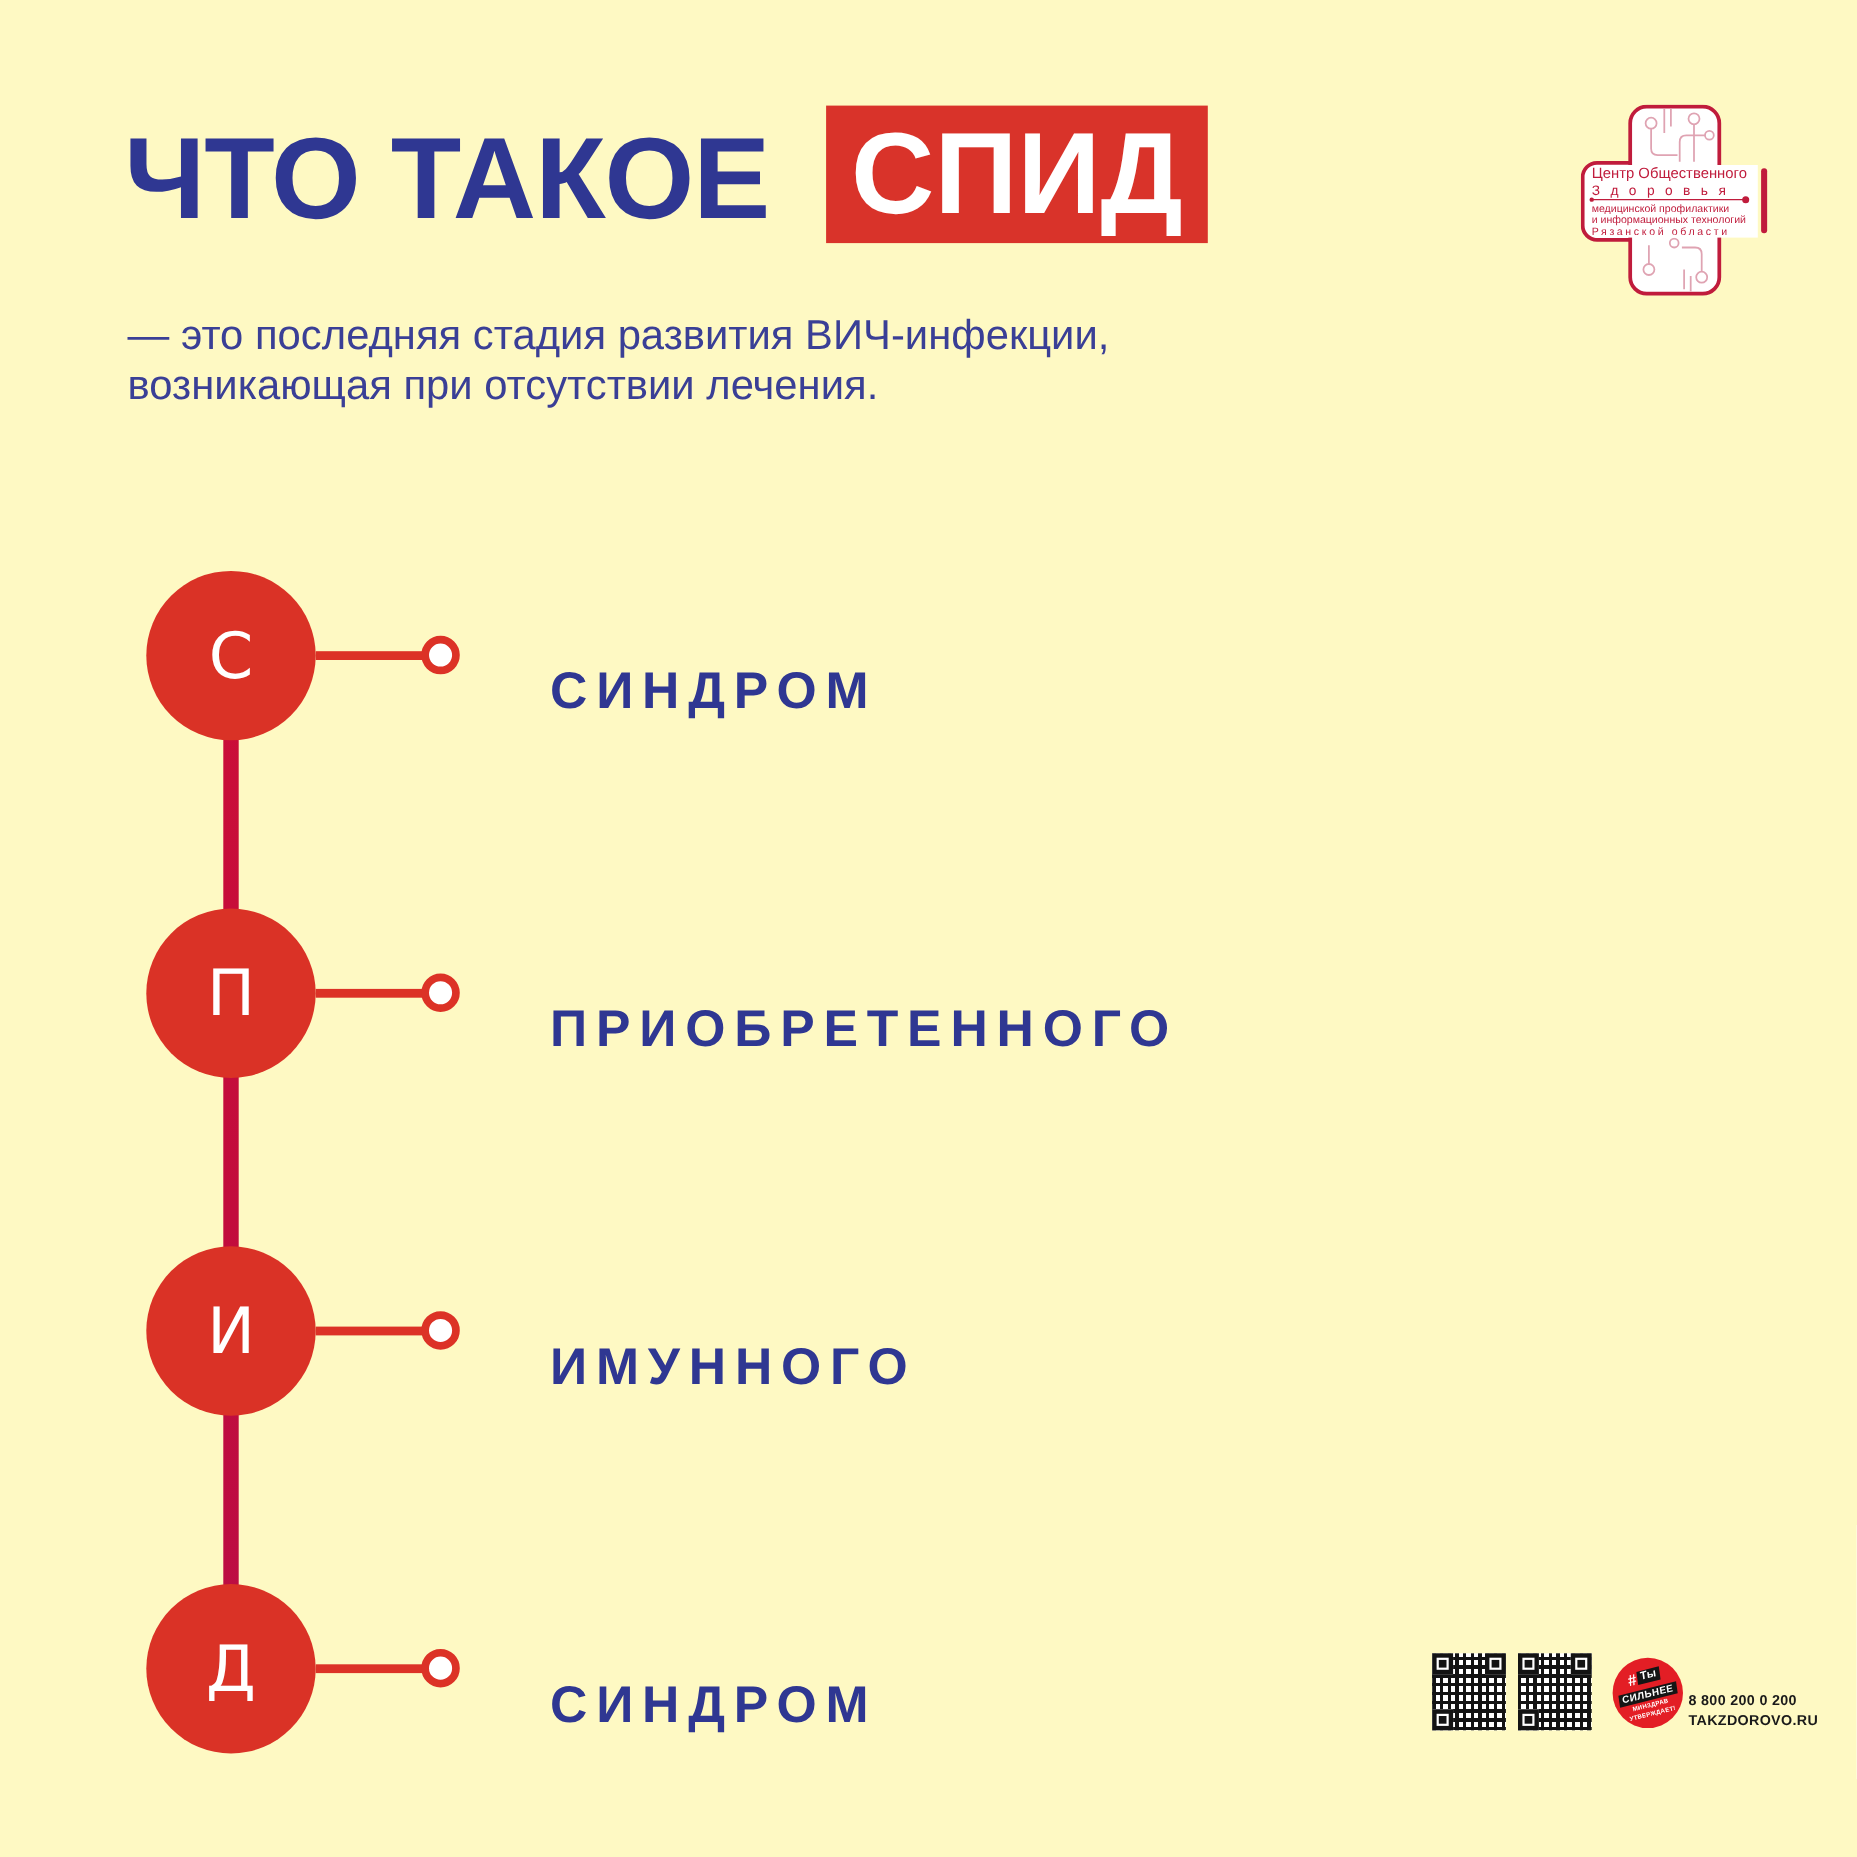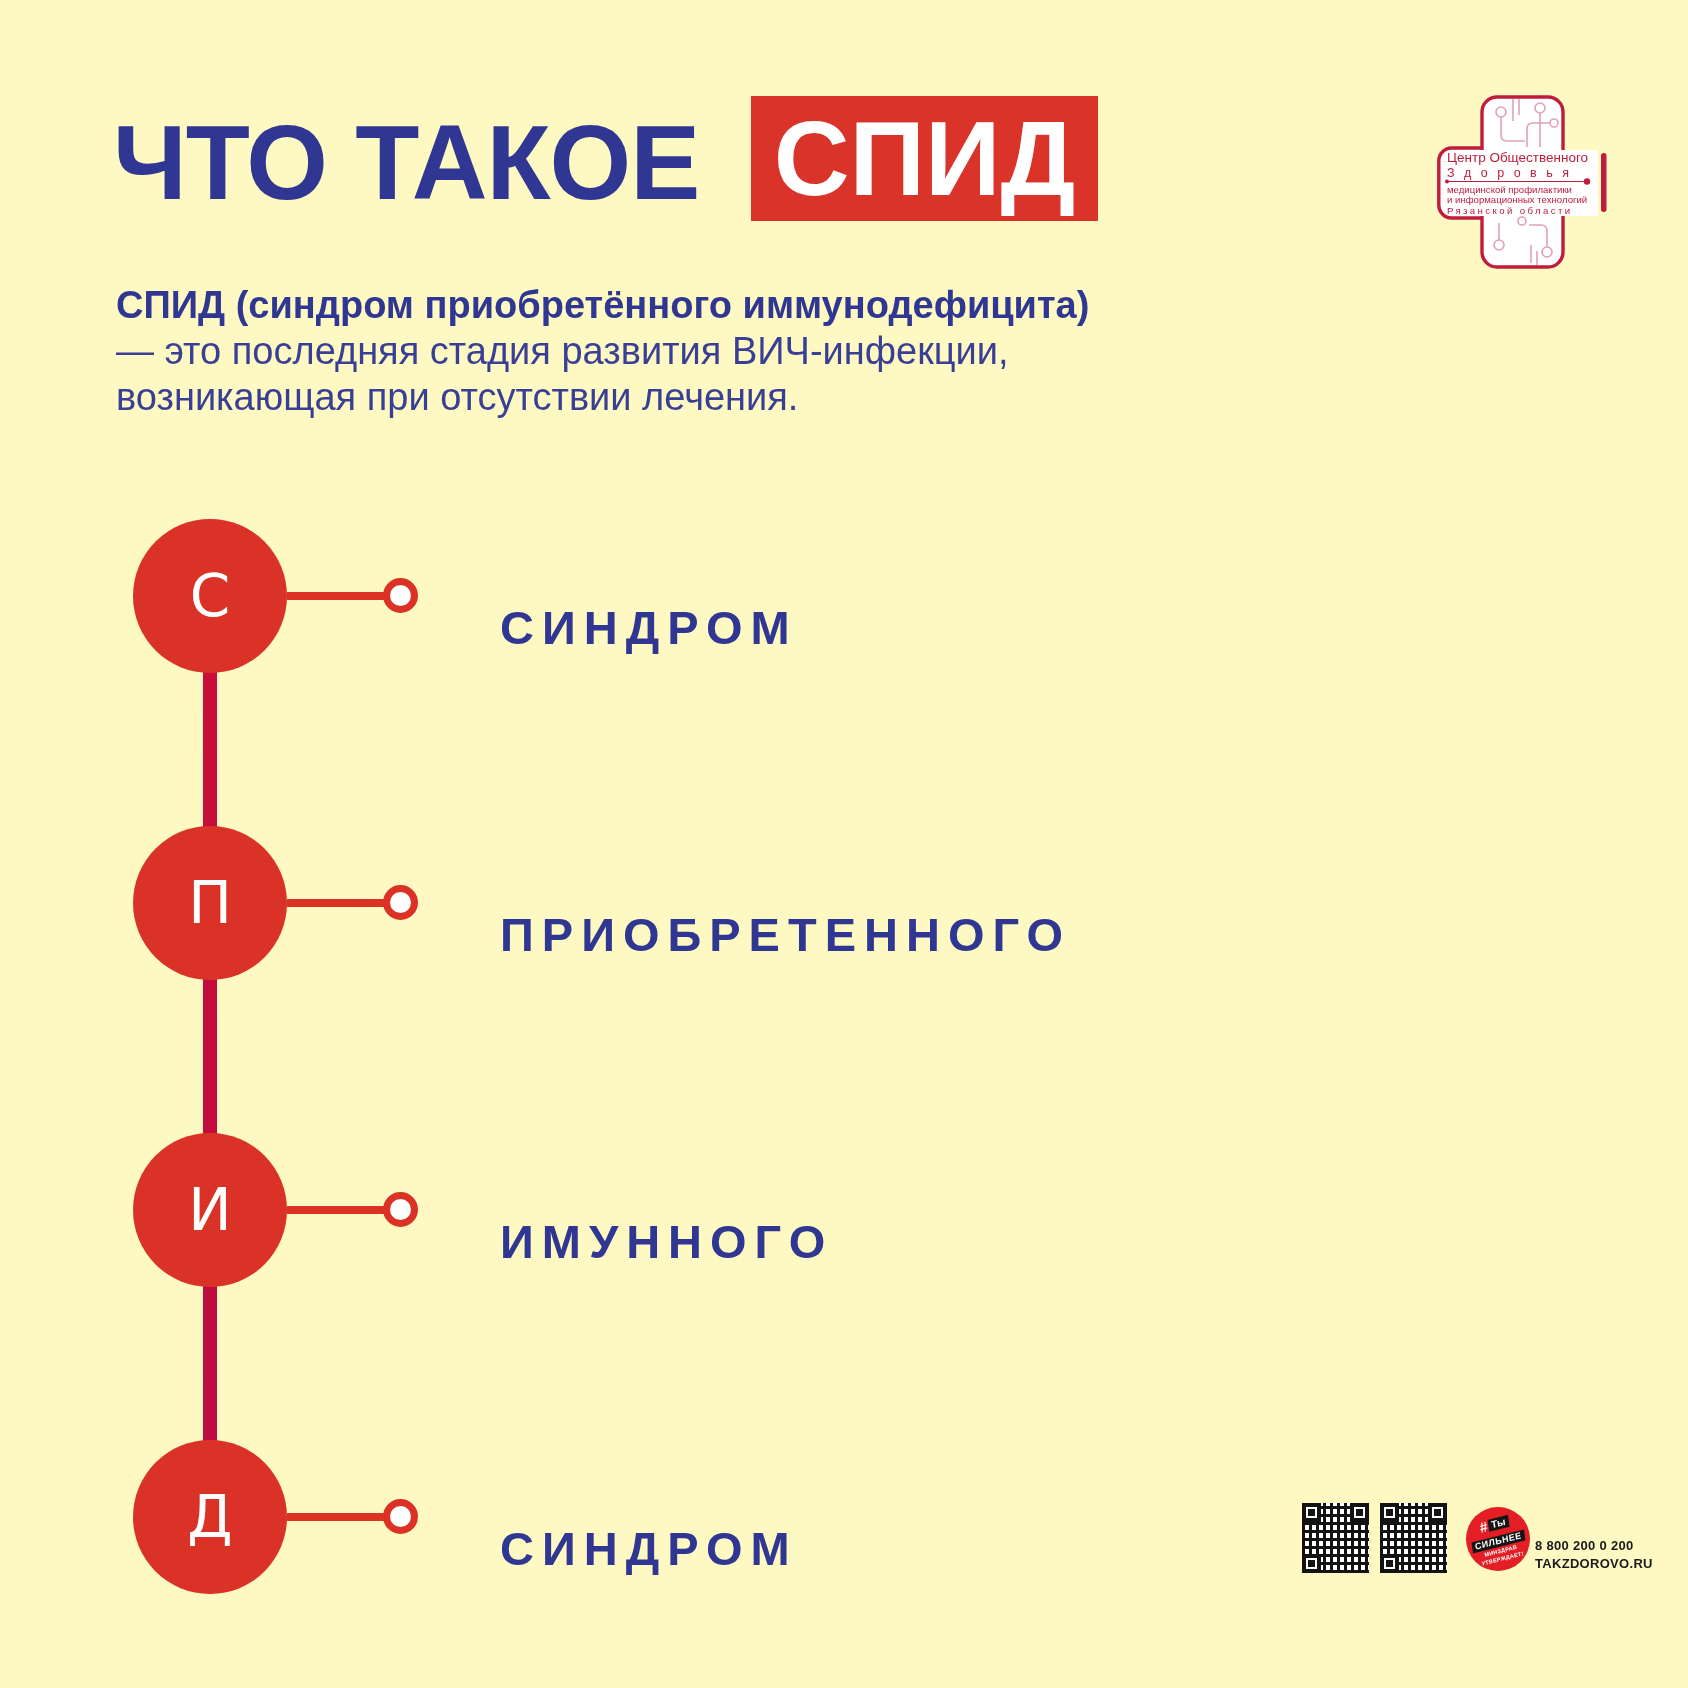--- a/index.html
+++ b/index.html
@@ -103,21 +103,20 @@
     <circle cx="10" cy="86.5" r="2" fill="#C01C3C"></circle>
     <circle cx="150" cy="86.5" r="3.2" fill="#C01C3C"></circle>
     <text x="10" y="97.5" font-family="Liberation Sans, sans-serif" font-size="9.6" fill="#C01C3C">медицинской  профилактики</text>
     <text x="10" y="108" font-family="Liberation Sans, sans-serif" font-size="9.6" fill="#C01C3C">и информационных технологий</text>
     <text x="10" y="118.5" font-family="Liberation Sans, sans-serif" font-size="9.6" letter-spacing="2.4" fill="#C01C3C">Рязанской области</text>
 
     <rect x="164" y="58" width="5.5" height="59" rx="2.7" fill="#C01C3C"></rect>
   </svg>
 
   <div class="intro">
-    <div class="b">СПИД (синдром приобретённого иммунодефицита)</div>
     <div>— это последняя стадия развития ВИЧ-инфекции,</div>
     <div>возникающая при отсутствии лечения.</div>
   </div>
 
   <div class="spine"></div>
 
   <div class="row r1">
     <div class="node">
       <span>С</span>
     </div>

